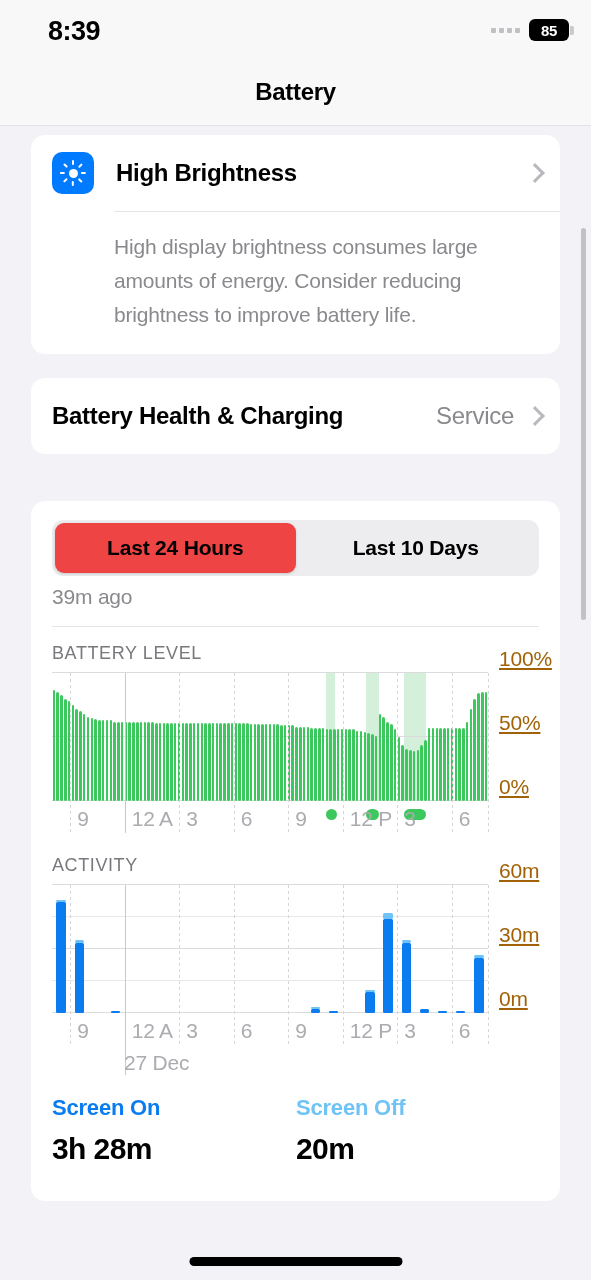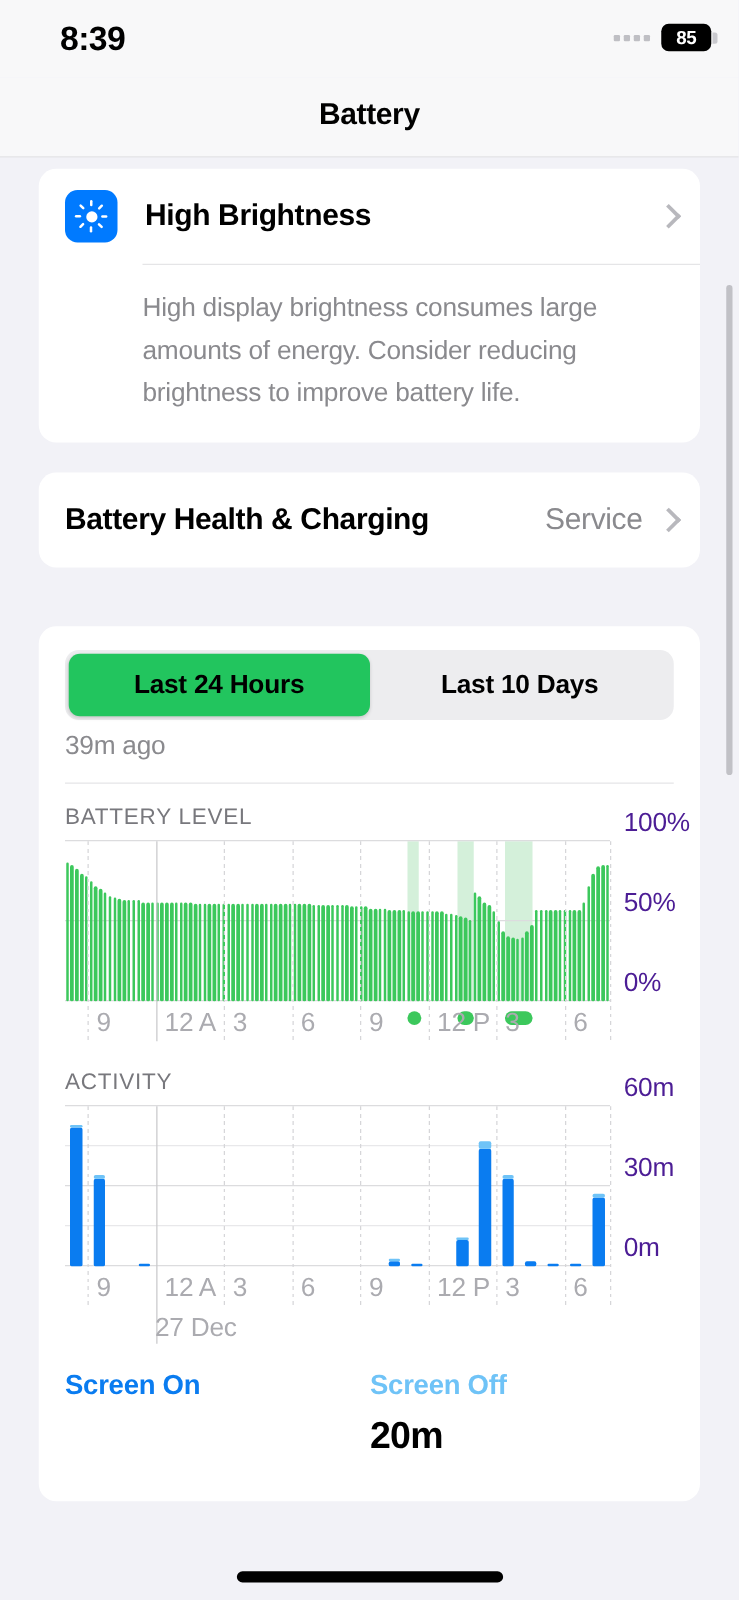--- a/index.html
+++ b/index.html
@@ -112,21 +112,21 @@
 
   .seg {
     margin: 19px 21px 0 21px; height: 56px; background: #EDEDEF;
     border-radius: 11px; display: flex; padding: 3px; position: relative;
   }
   .seg-item {
     flex: 1; display: flex; align-items: center; justify-content: center;
     font-size: 21px; font-weight: 600; color: #000; letter-spacing: -0.2px;
     border-radius: 9px; cursor: pointer;
   }
-  .seg-item.active { background: #22c55e; box-shadow: 0 1px 3px rgba(0,0,0,.16); }
+  .seg-item.active { background: #ef4444; box-shadow: 0 1px 3px rgba(0,0,0,.16); }
 
   .charged-title {
     margin: 20px 0 0 21px; font-size: 25px; font-weight: 700; color: #000; letter-spacing: -0.4px;
   }
   .charged-sub {
     margin: 9px 0 0 21px; font-size: 21px; color: #8A8A8E; letter-spacing: -0.2px;
   }
   .usage-sep { height: 1px; background: #E5E5E7; margin: 17px 21px 0 21px; }
 
   
@@ -139,21 +139,21 @@
     position: absolute; left: 21px; top: 0; width: 436px; height: 128px;
   }
   .gridline { position: absolute; left: 0; width: 100%; height: 1px; background: #DCDCDE; }
   .bar { position: absolute; bottom: 0; border-radius: 1.5px; }
   .bar-green { background: #3CC85C; }
   .bar-blue { background: #0A7CF0; }
   .bar-blue-cap { position: absolute; border-radius: 1.5px; background: #6FC3F7; }
   .charge-band { position: absolute; top: 0; height: 100%; background: #C6EBCE; opacity: .75; }
   .ylabels { position: absolute; left: 468px; top: -10px; width: 110px; height: 148px; }
   .ylabels span {
-    position: absolute; font-size: 21px; color: #4c1d95; letter-spacing: -0.2px;
+    position: absolute; font-size: 21px; color: #a16207; letter-spacing: -0.2px; text-decoration: underline;
   }
   .xaxis { position: relative; height: 38px; margin-left: 21px; width: 436px; }
   .xaxis .tick {
     position: absolute; top: 6px; font-size: 21px; color: #ABABB0; letter-spacing: -0.2px;
   }
   .xaxis .tickline {
     position: absolute; top: -128px; height: 160px; width: 1px;
     background: repeating-linear-gradient(to bottom, #D6D6D9 0 3px, transparent 3px 6px);
   }
   .xaxis .tickline.solid { background: #C9C9CC; }
@@ -466,20 +466,21 @@
             <div class="tickline" style="left: 436px;"></div>
           </div>
         <div class="dateline">
           <span style="left:72px">27 Dec</span>
         </div>
       </div>
 
       <div class="stats">
         <div class="stat" style="left:21px">
           <div class="stat-label on">Screen On</div>
+          <div class="stat-value">3h 28m</div>
         </div>
         <div class="stat" style="left:265px">
           <div class="stat-label off">Screen Off</div>
           <div class="stat-value">20m</div>
         </div>
       </div>
 
     </div>
   </div>
 

